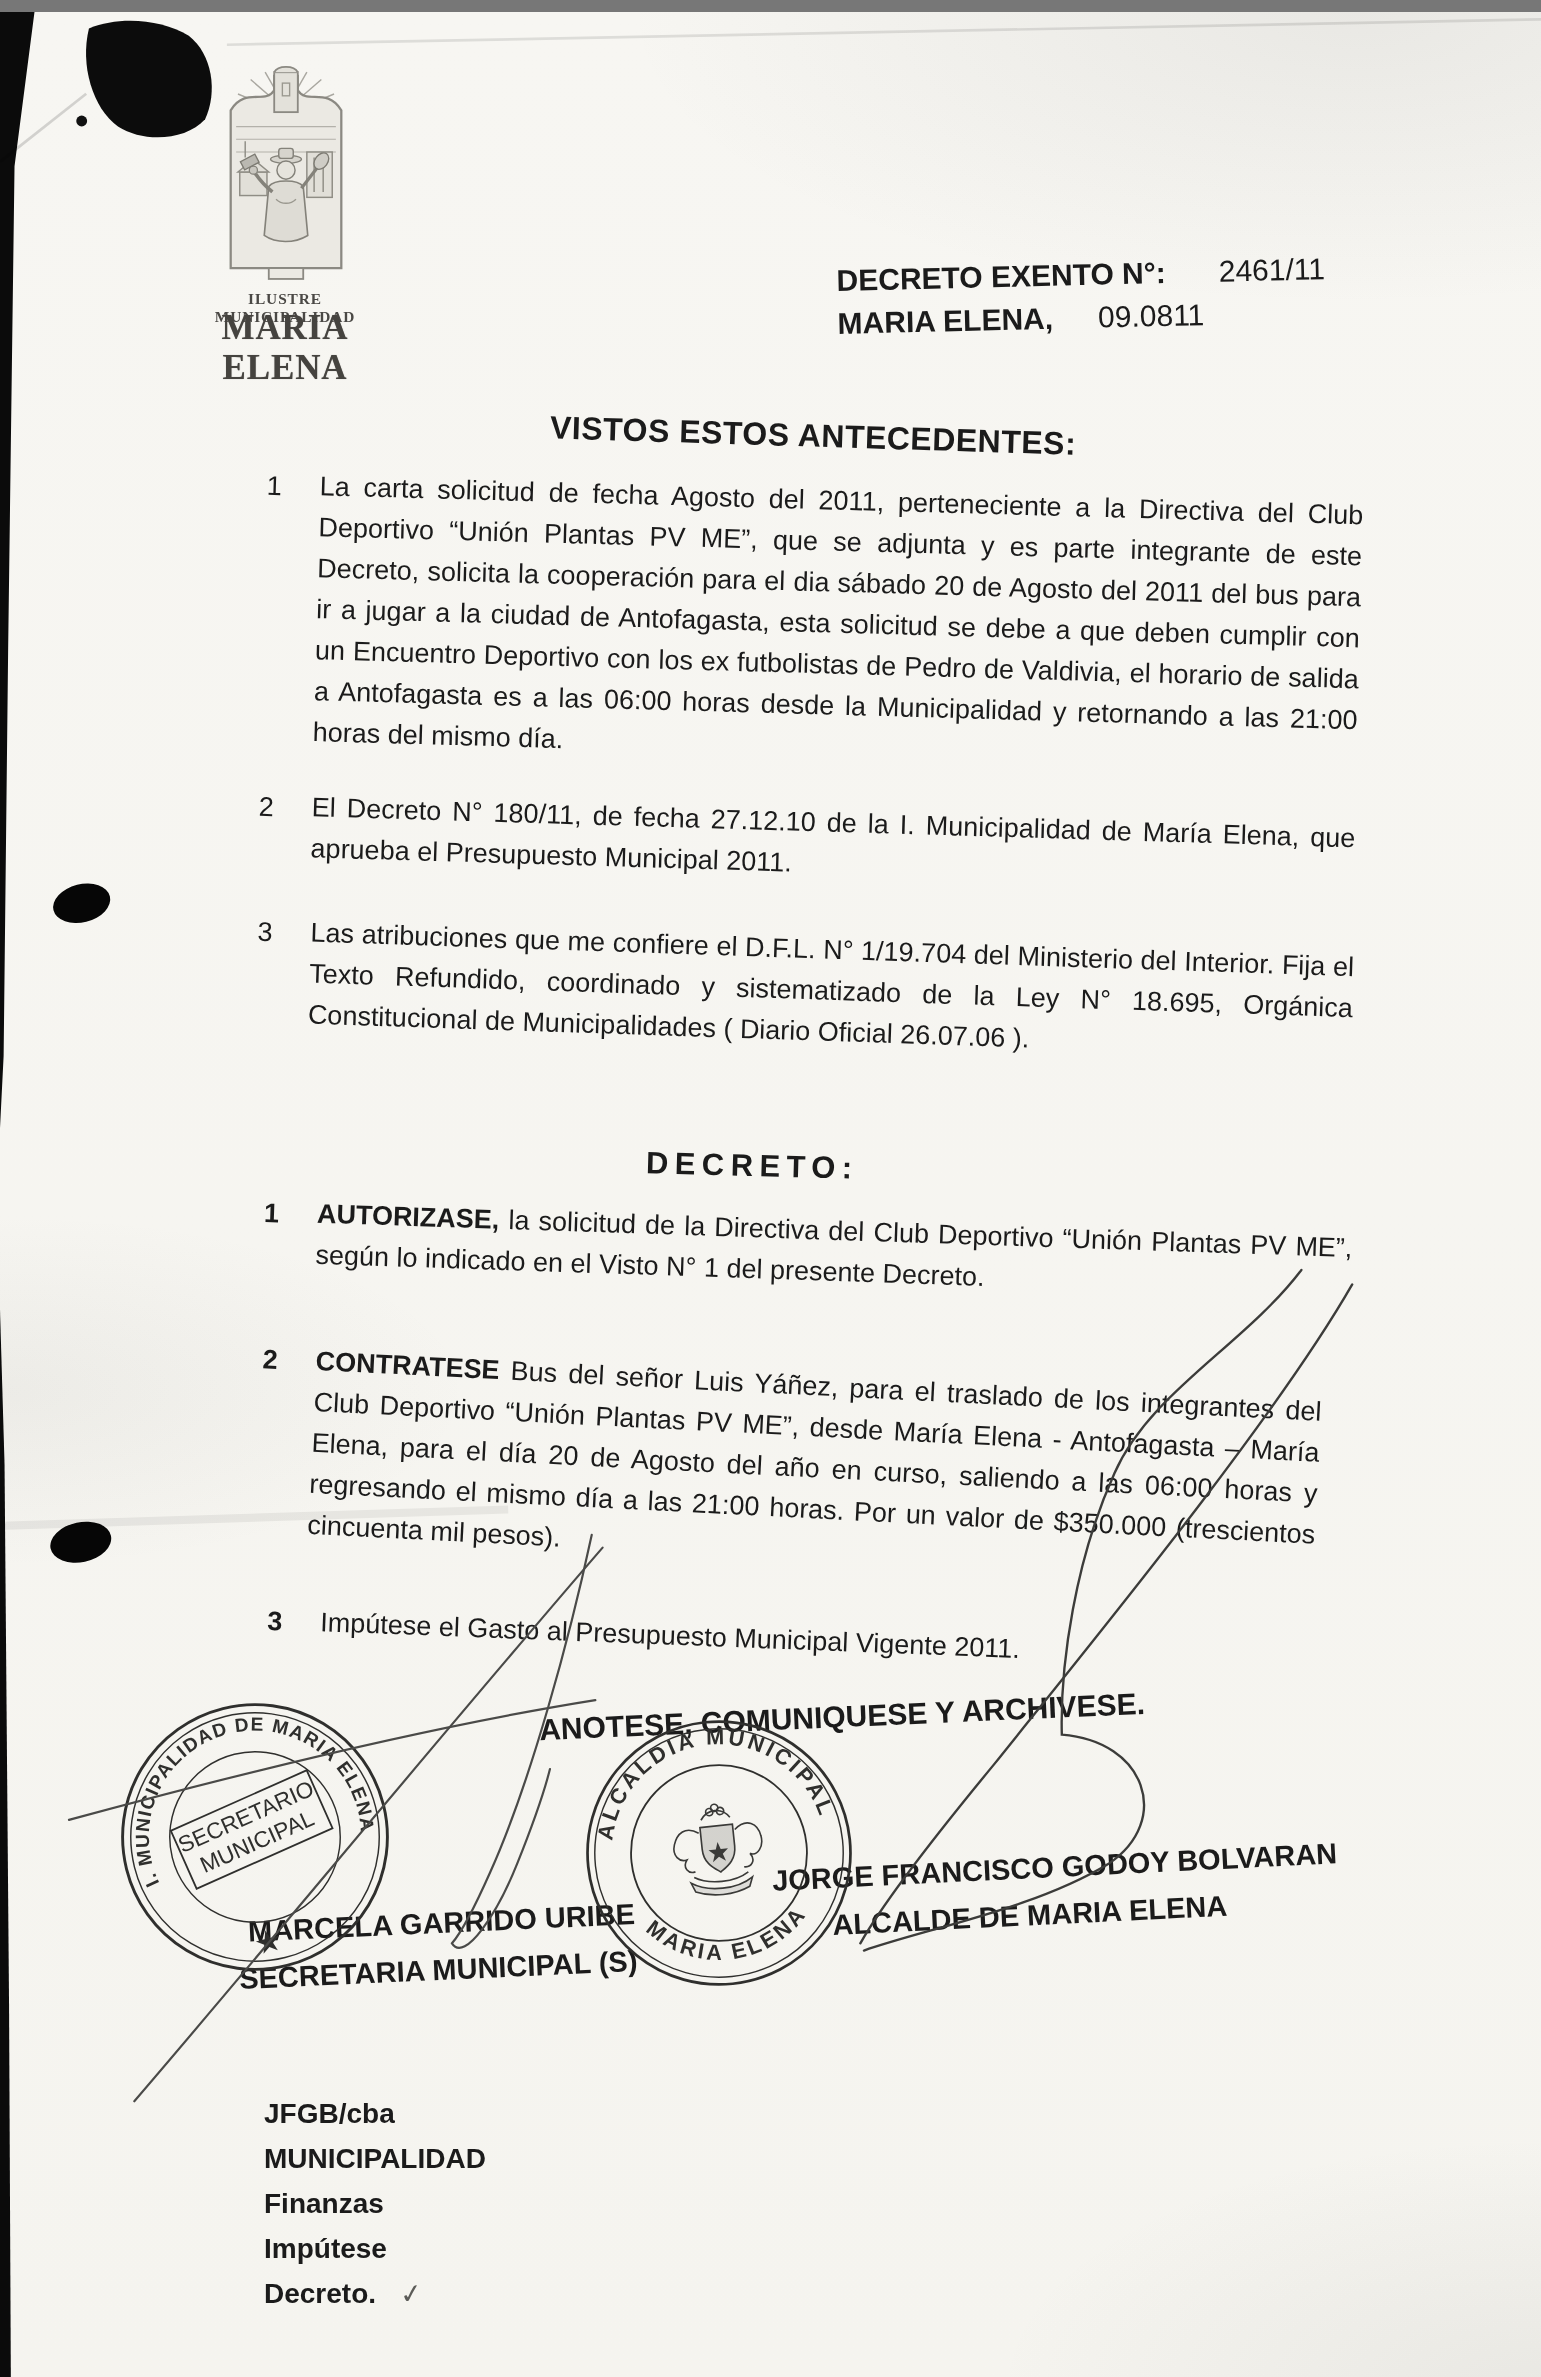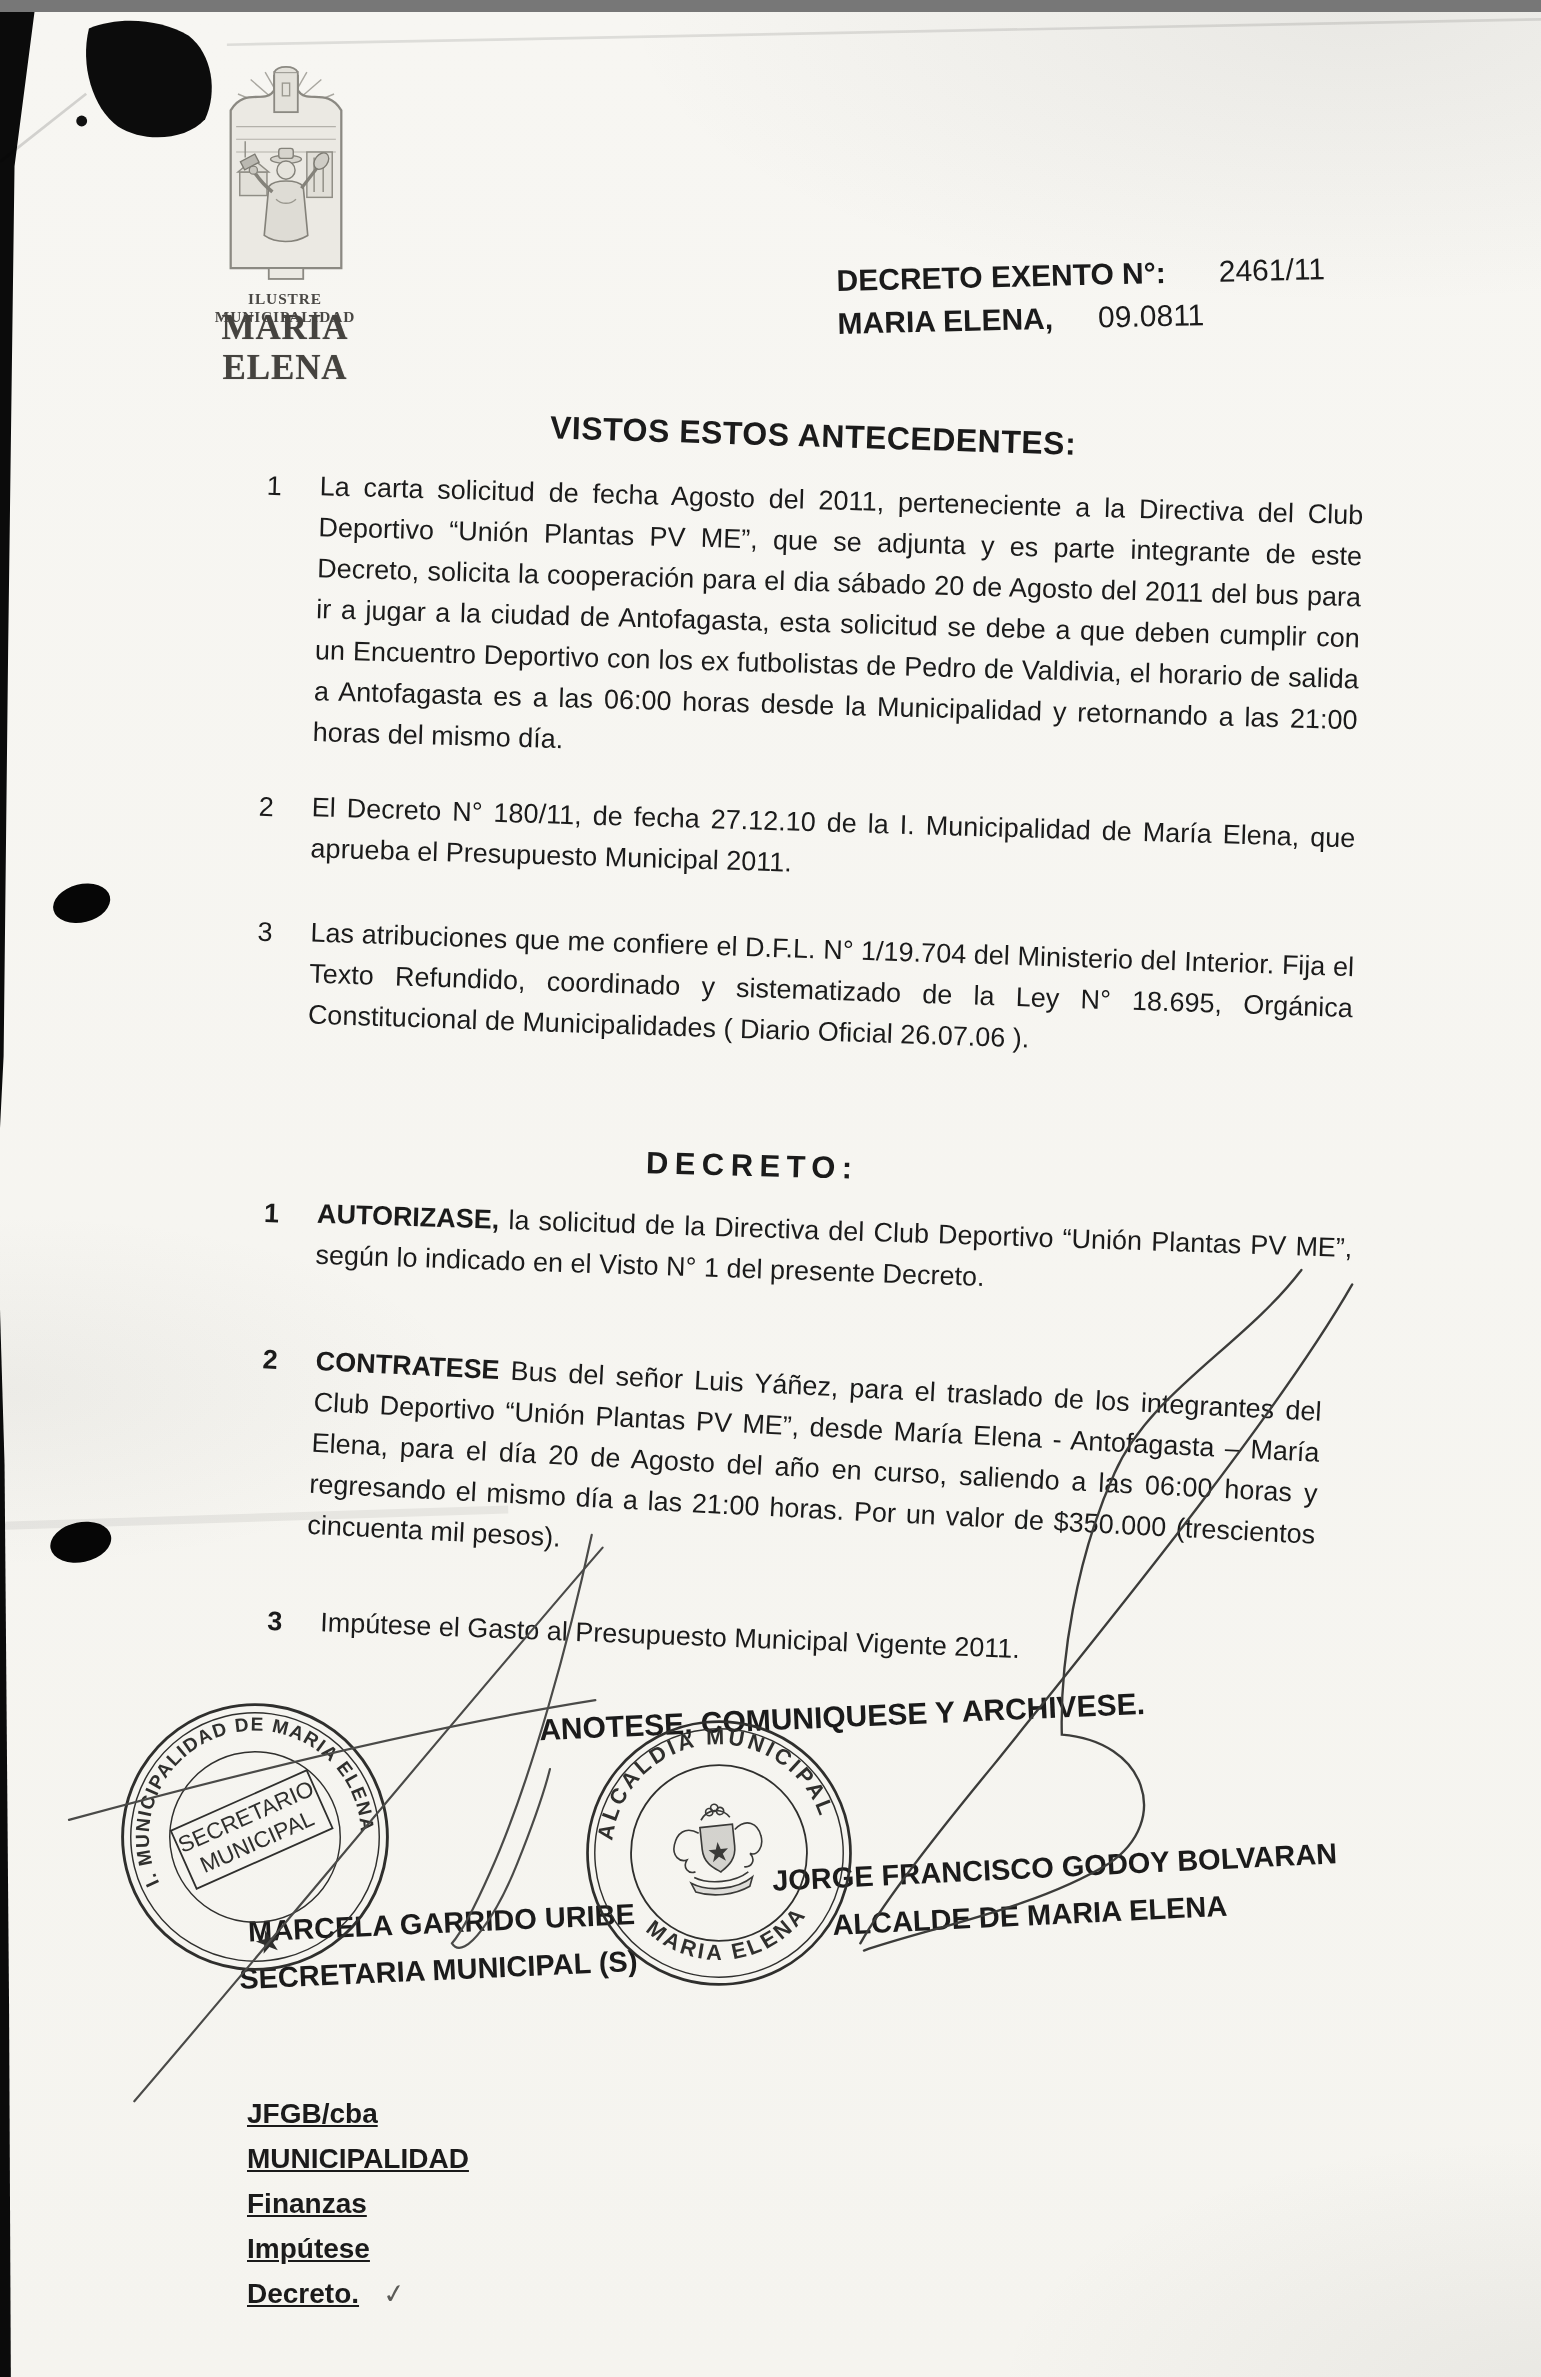--- a/index.html
+++ b/index.html
@@ -69,21 +69,21 @@
     font-size:30px;font-weight:bold;
     transform:rotate(-2.5deg);white-space:nowrap;
   }
 
   .sig-name{font-size:29px;font-weight:bold;white-space:nowrap;line-height:47px;}
   .sig-mayor{left:773px;top:1832px;transform:rotate(-2.8deg);}
   .sig-mayor .t2{margin-left:58px;}
   .sig-secretary{left:238px;top:1888px;transform:rotate(-2.6deg);}
   .sig-secretary .t1{margin-left:11px;}
 
-  .footer{left:247px;top:2079px;font-size:28px;font-weight:bold;line-height:45px;text-decoration:underline;}
+  .footer{left:264px;top:2079px;font-size:28px;font-weight:bold;line-height:45px;}
   .footer .check{
     display:inline-block;color:#5c5c58;font-weight:normal;
     font-size:27px;transform:rotate(-8deg);margin-left:23.6px;
   }
 
   .stamp{position:absolute;}
   svg text{font-family:"Liberation Sans", sans-serif;}
   .overlay{position:absolute;left:0;top:0;z-index:7;pointer-events:none;}
   .stampz{z-index:5;}
   .namez{z-index:4;}

